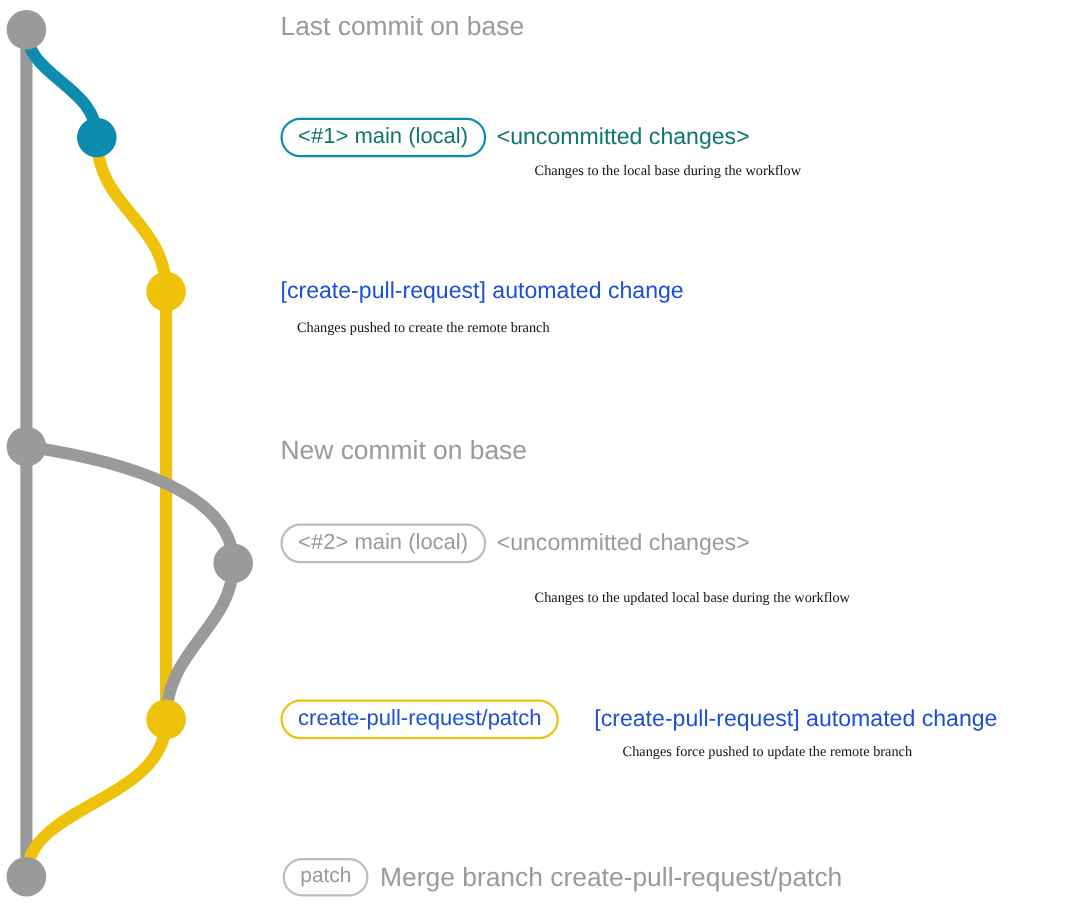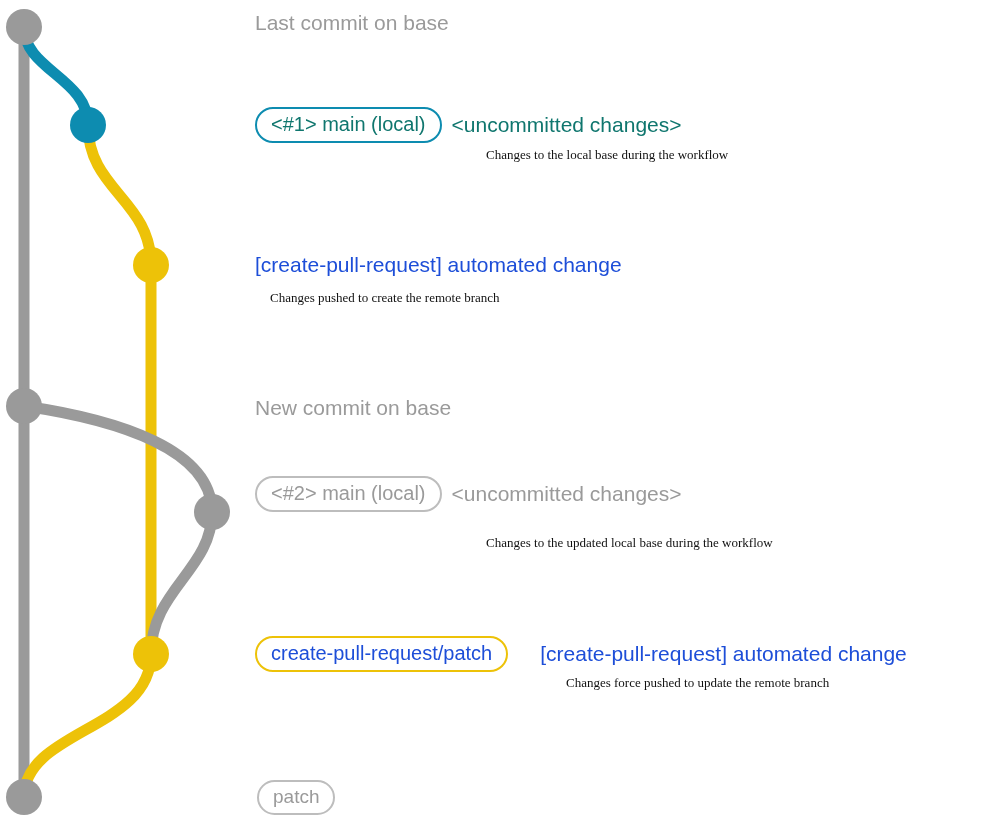--- a/index.html
+++ b/index.html
@@ -8,21 +8,21 @@
   #graph{position:absolute;left:0;top:0;width:981px;height:827px;}
   .row{position:absolute;display:flex;align-items:center;gap:10px;white-space:nowrap;}
   .sub{position:absolute;white-space:nowrap;
        font-family:"Liberation Serif",serif;font-size:13px;color:#111;}
   .pill{display:inline-block;border:2px solid;border-radius:18px;
         padding:5px 14px 6px;font-size:20px;line-height:1.05;background:transparent;}
   .msg{font-size:21px;line-height:1.05;}
   .t-teal{color:#0f766e;} .b-teal{border-color:#0d8cb0;}
   .t-yellow{color:#1d4ed8;} .b-yellow{border-color:#edc208;}
   .t-gray{color:#9a9a9a;} .b-gray{border-color:#bdbdbd;}
-  .plain{font-size:21px;line-height:1.05;}
+  .plain{font-size:24px;line-height:1.05;}
 </style>
 </head>
 <body>
 
 <svg id="graph" viewBox="0 0 981 827" xmlns="http://www.w3.org/2000/svg">
 
   <path d="M24,27 L24,797" stroke="#9a9a9a" stroke-width="11" fill="none" stroke-linecap="round"></path>
 
   <path d="M24,27 C24,70 88,78 88,125" stroke="#0d8cb0" stroke-width="11" fill="none" stroke-linecap="round"></path>
 
@@ -67,13 +67,14 @@
 <div class="sub" style="left:486px;top:535px;">Changes to the updated local base during the workflow</div>
 
 <div class="row" style="left:255px;top:636px;gap:32px;">
   <span class="pill b-yellow t-yellow">create-pull-request/patch</span>
   <span class="msg t-yellow">[create-pull-request] automated change</span>
 </div>
 <div class="sub" style="left:566px;top:675px;">Changes force pushed to update the remote branch</div>
 
 <div class="row" style="left:257px;top:780px;">
   <span class="pill b-gray t-gray" style="font-size:19px;">patch</span>
+  <span class="plain t-gray">Merge branch create-pull-request/patch</span>
 </div>
 
 </body></html>

